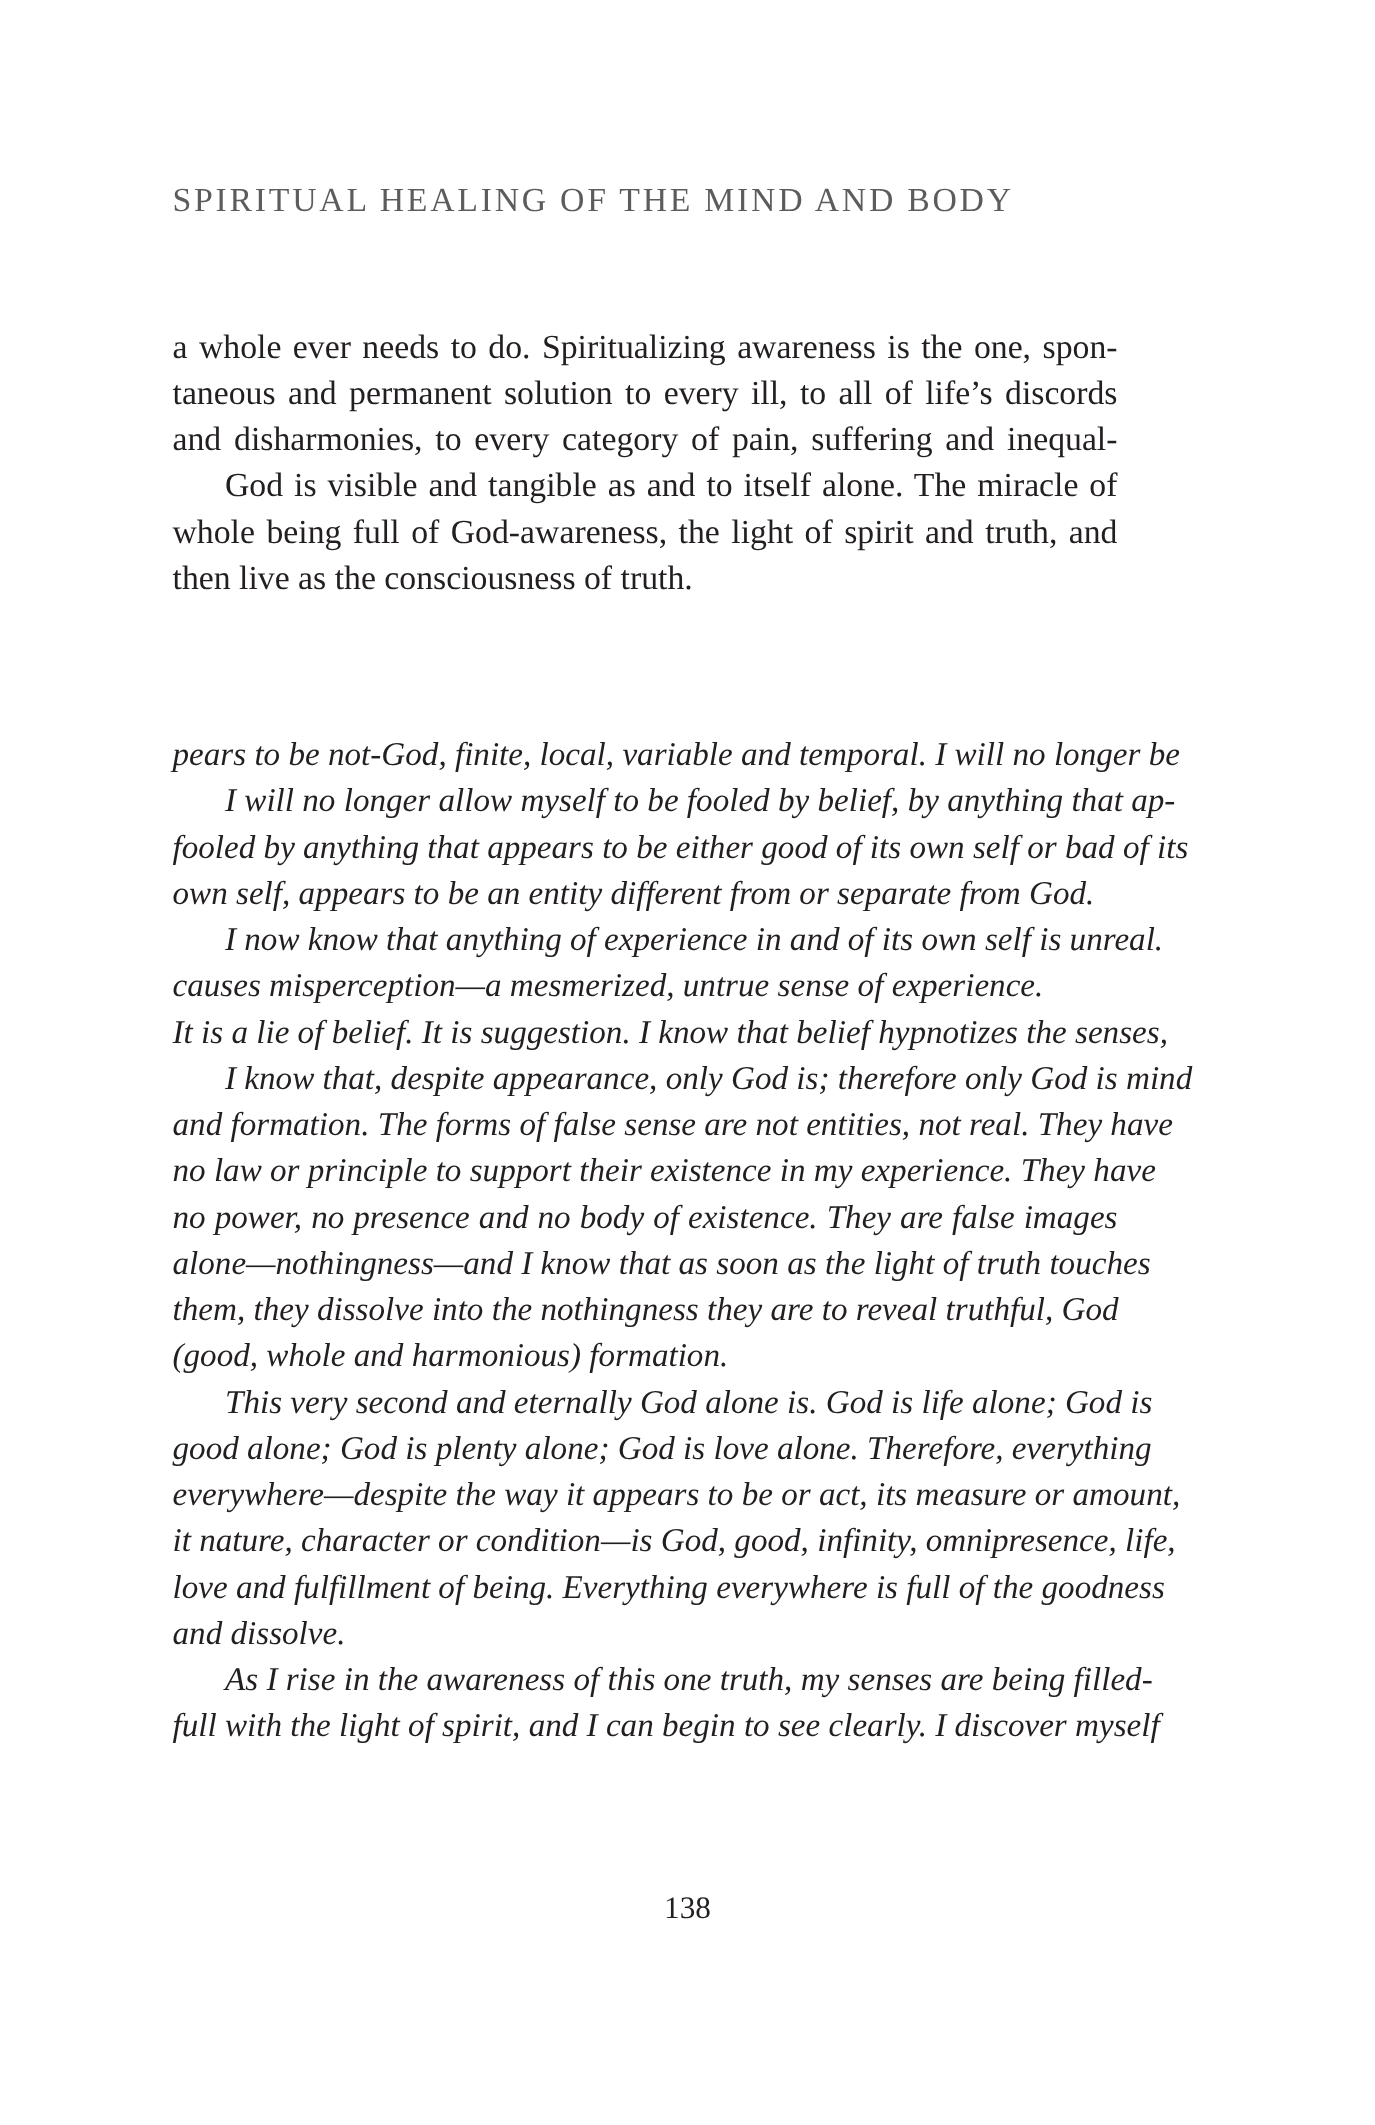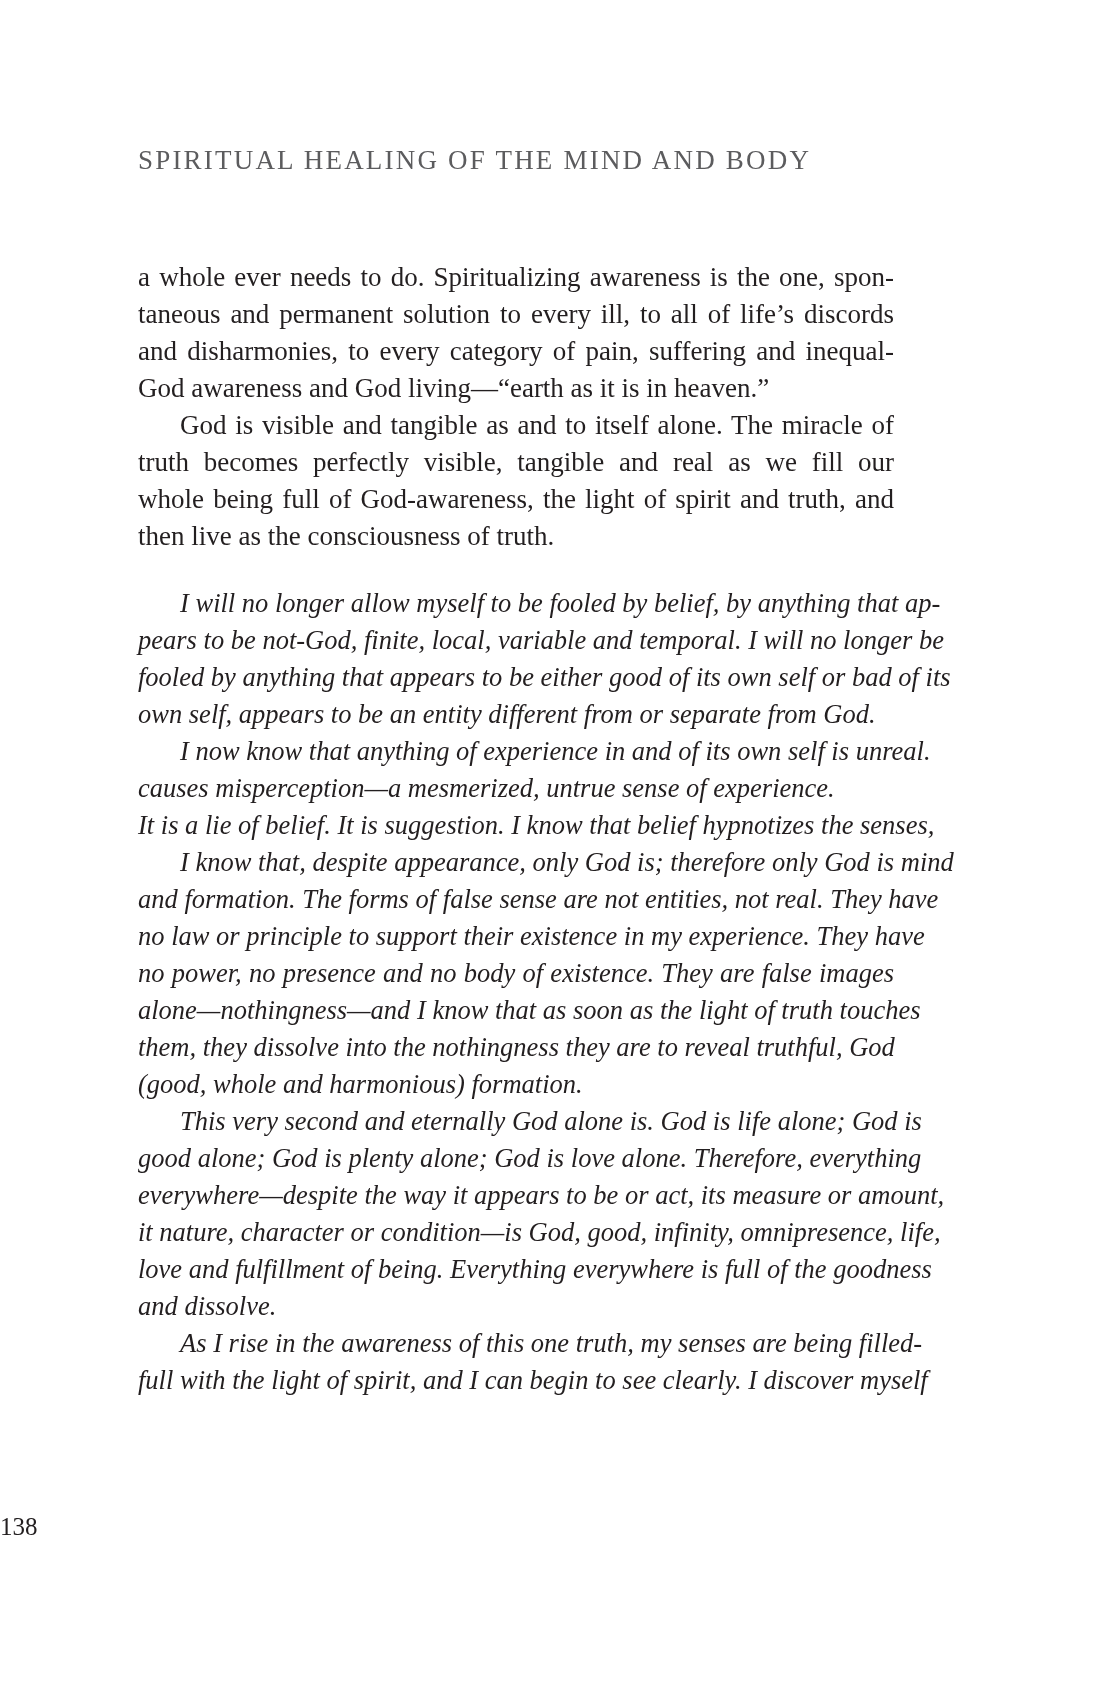--- a/index.html
+++ b/index.html
@@ -67,48 +67,46 @@
       top: 259px;
     }
     #body-italic {
       top: 585px;
     }
     .folio {
       position: absolute;
       left: 0;
       width: 1100px;
       top: 1512px;
-      text-align: left;
+      text-align: center;
       font-size: 25px;
       color: #231f20;
       line-height: 30px;
       font-family: Liberation Serif, serif;
     }
   </style>
 </head>
 <body>
 
 <div class="page">
 
   <div class="running-head">SPIRITUAL HEALING OF THE MIND AND BODY</div>
 
   <div class="text-block roman" id="body-roman">
     <span class="line">a whole ever needs to do. Spiritualizing awareness is the one, spon-</span>
     <span class="line">taneous and permanent solution to every ill, to all of life’s discords</span>
     <span class="line">and disharmonies, to every category of pain, suffering and inequal-</span>
-    <span class="line last">God awareness and God living—“earth as it is in heaven.”</span>
     <span class="line indent">God is visible and tangible as and to itself alone. The miracle of</span>
-    <span class="line">truth becomes perfectly visible, tangible and real as we fill our</span>
     <span class="line">whole being full of God-awareness, the light of spirit and truth, and</span>
     <span class="line last">then live as the consciousness of truth.</span>
   </div>
 
   <div class="text-block italic" id="body-italic">
+    <span class="line">pears to be not-God, finite, local, variable and temporal. I will no longer be</span>
     <span class="line indent">I will no longer allow myself to be fooled by belief, by anything that ap-</span>
-    <span class="line">pears to be not-God, finite, local, variable and temporal. I will no longer be</span>
     <span class="line">fooled by anything that appears to be either good of its own self or bad of its</span>
     <span class="line last">own self, appears to be an entity different from or separate from God.</span>
     <span class="line indent">I now know that anything of experience in and of its own self is unreal.</span>
     <span class="line last">causes misperception—a mesmerized, untrue sense of experience.</span>
     <span class="line">It is a lie of belief. It is suggestion. I know that belief hypnotizes the senses,</span>
     <span class="line indent">I know that, despite appearance, only God is; therefore only God is mind</span>
     <span class="line">and formation. The forms of false sense are not entities, not real. They have</span>
     <span class="line">no law or principle to support their existence in my experience. They have</span>
     <span class="line">no power, no presence and no body of existence. They are false images</span>
     <span class="line">alone—nothingness—and I know that as soon as the light of truth touches</span>

